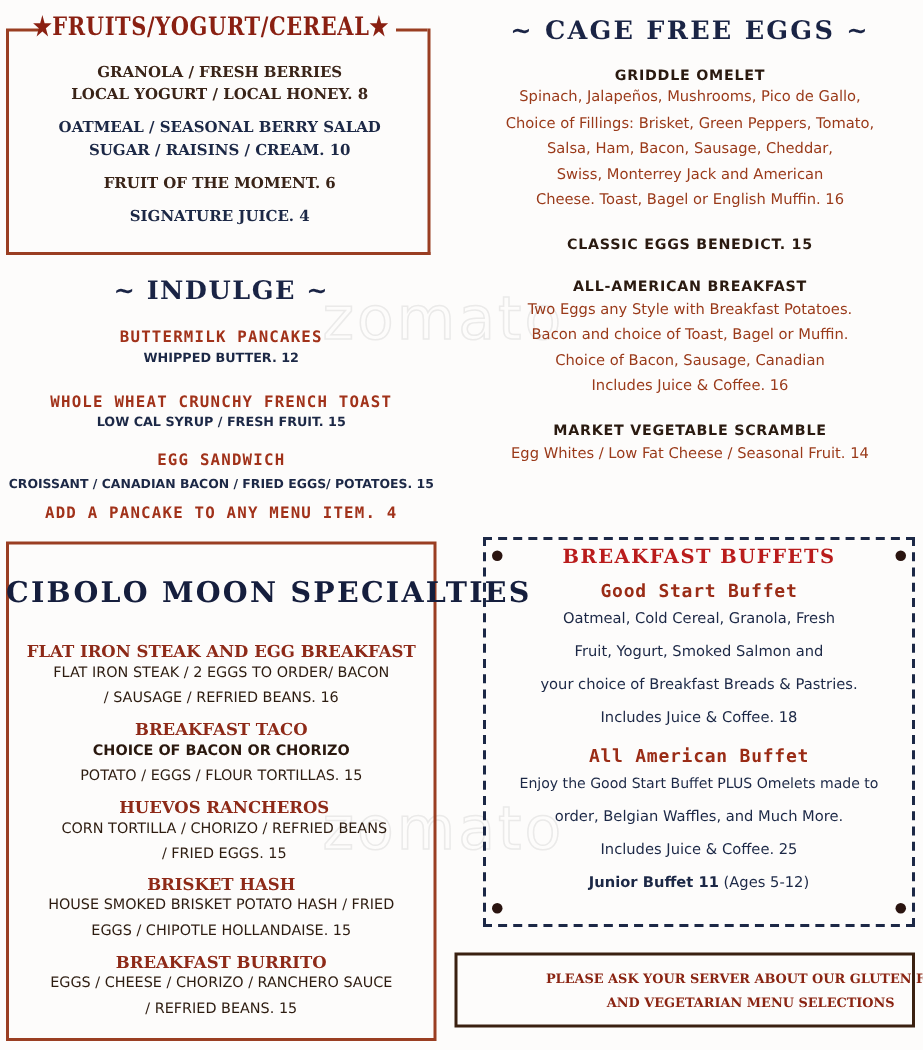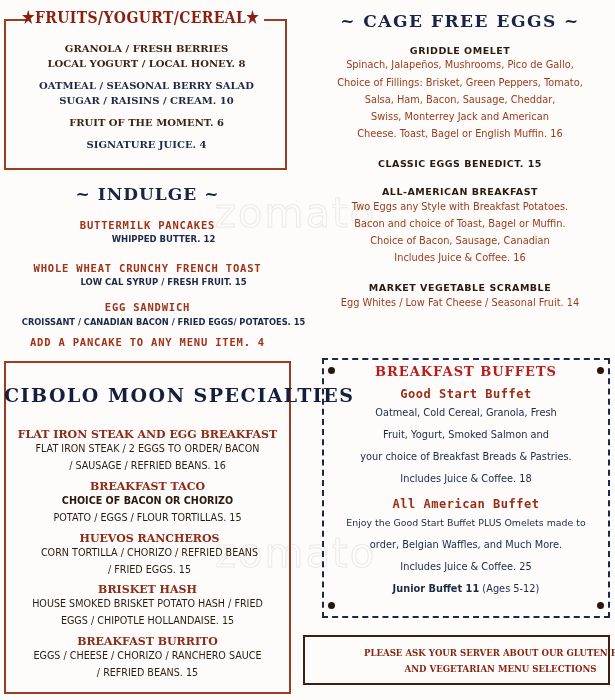--- a/index.html
+++ b/index.html
@@ -37,21 +37,20 @@
     font-family:"DejaVu Serif", serif; font-weight:bold; color:#1a2445;
     white-space:nowrap;
   }
   .mono-title {
     font-family:"DejaVu Sans Mono", monospace; font-weight:bold; font-size:10.5px;
     color:#a1321a; letter-spacing:0.8px; white-space:nowrap;
   }
   .sans-sub {
     font-family:"DejaVu Sans", sans-serif; font-weight:bold; font-size:8.5px; color:#1c2846;
     white-space:nowrap;
-    margin-left:16px;
   }
 
   
   #spec-box {
     left:4px; top:361px; width:287px; height:333px;
     border:2px solid #9a3e22; box-sizing:border-box;
   }
   .spec-title {
     font-family:"DejaVu Serif", serif; font-weight:bold; font-size:11px; color:#8e2a18;
     white-space:nowrap;

